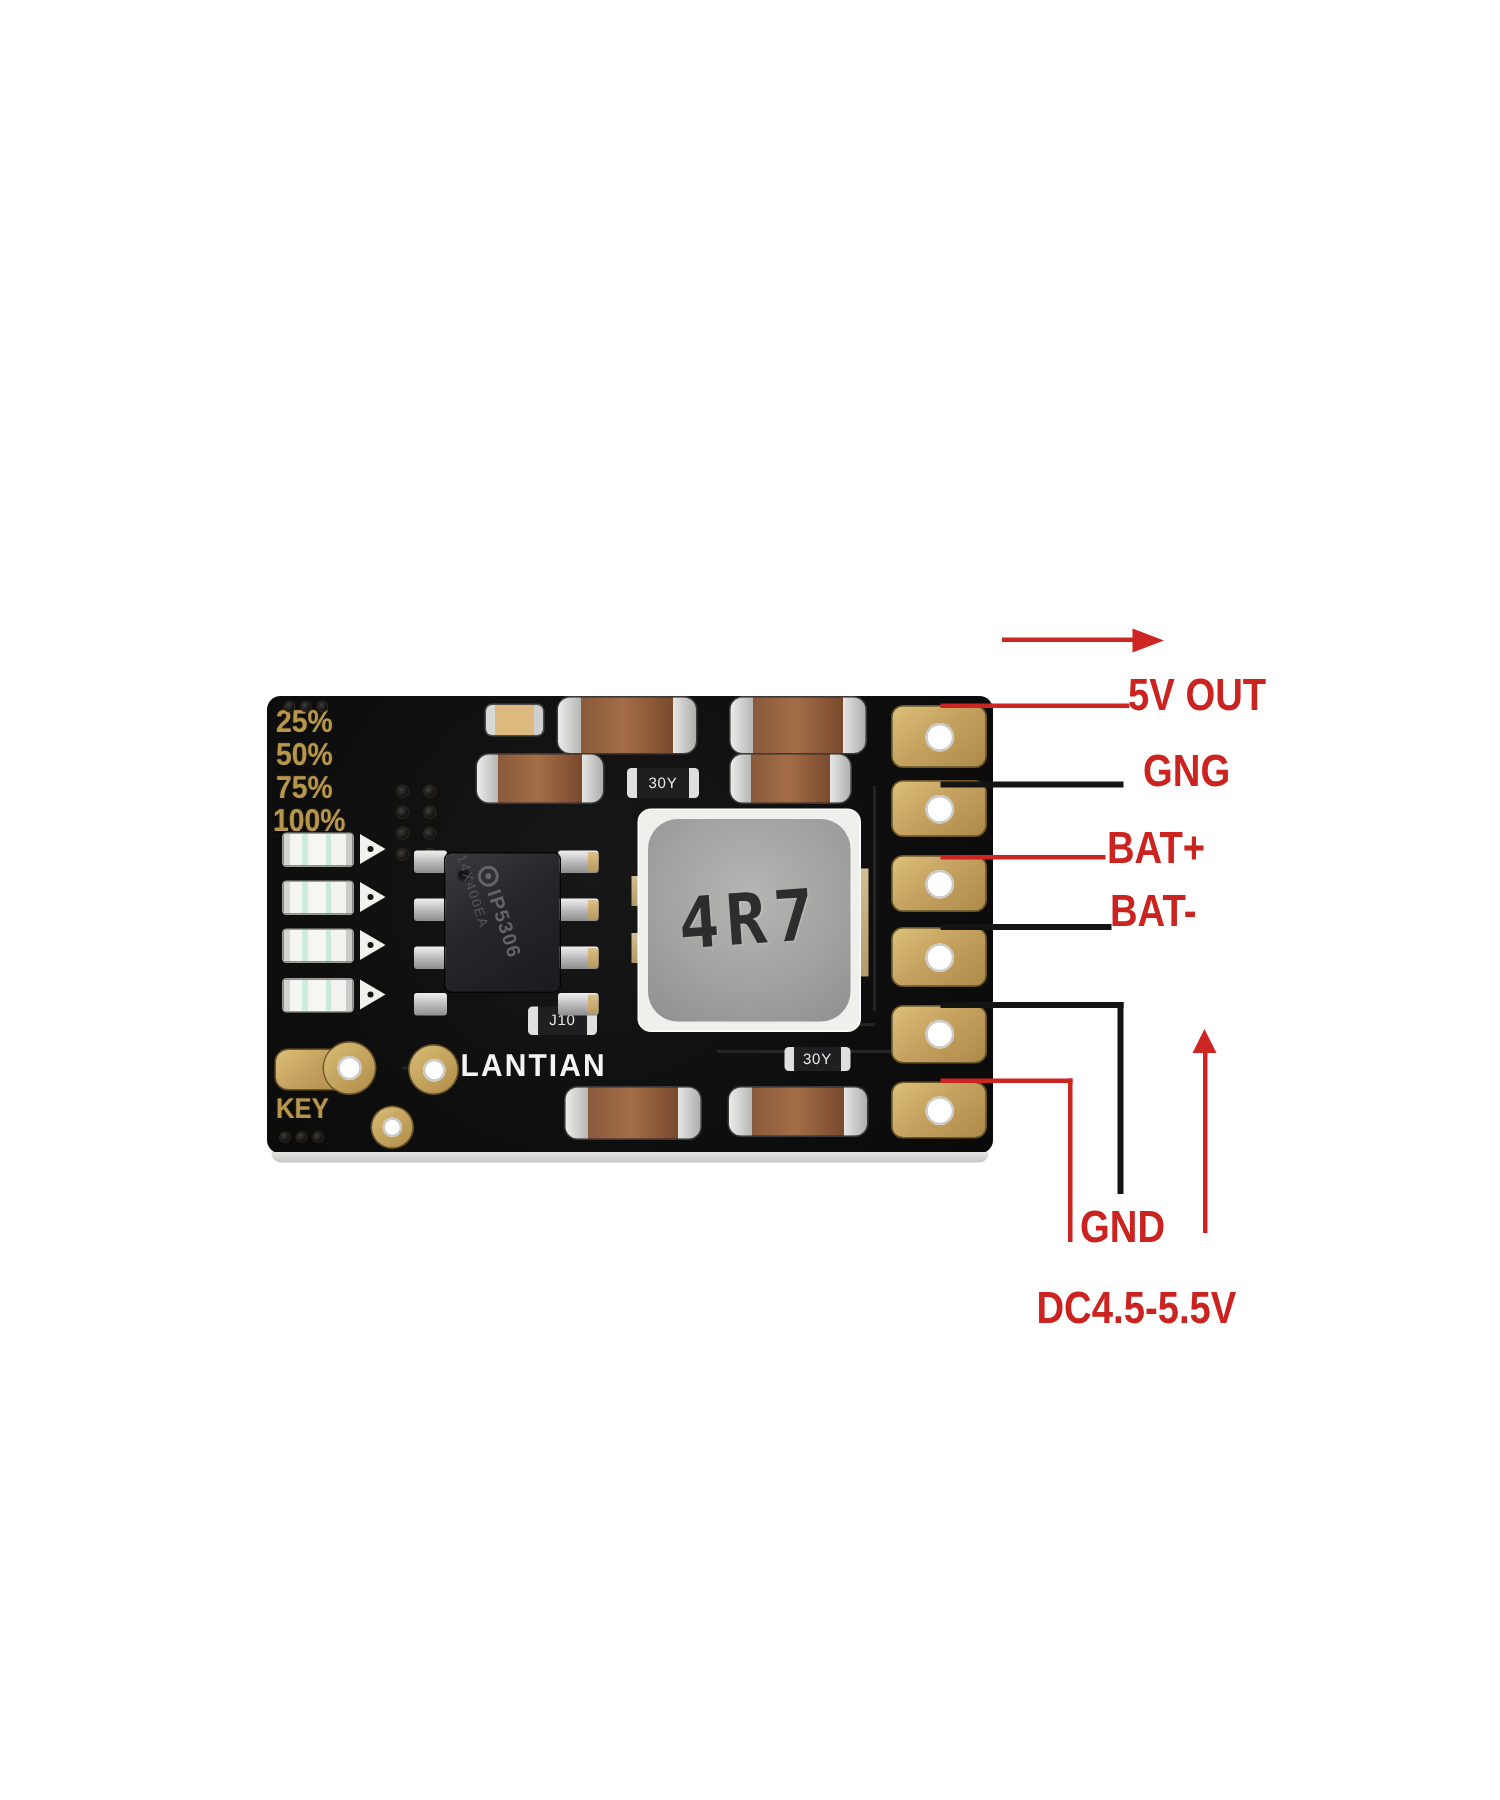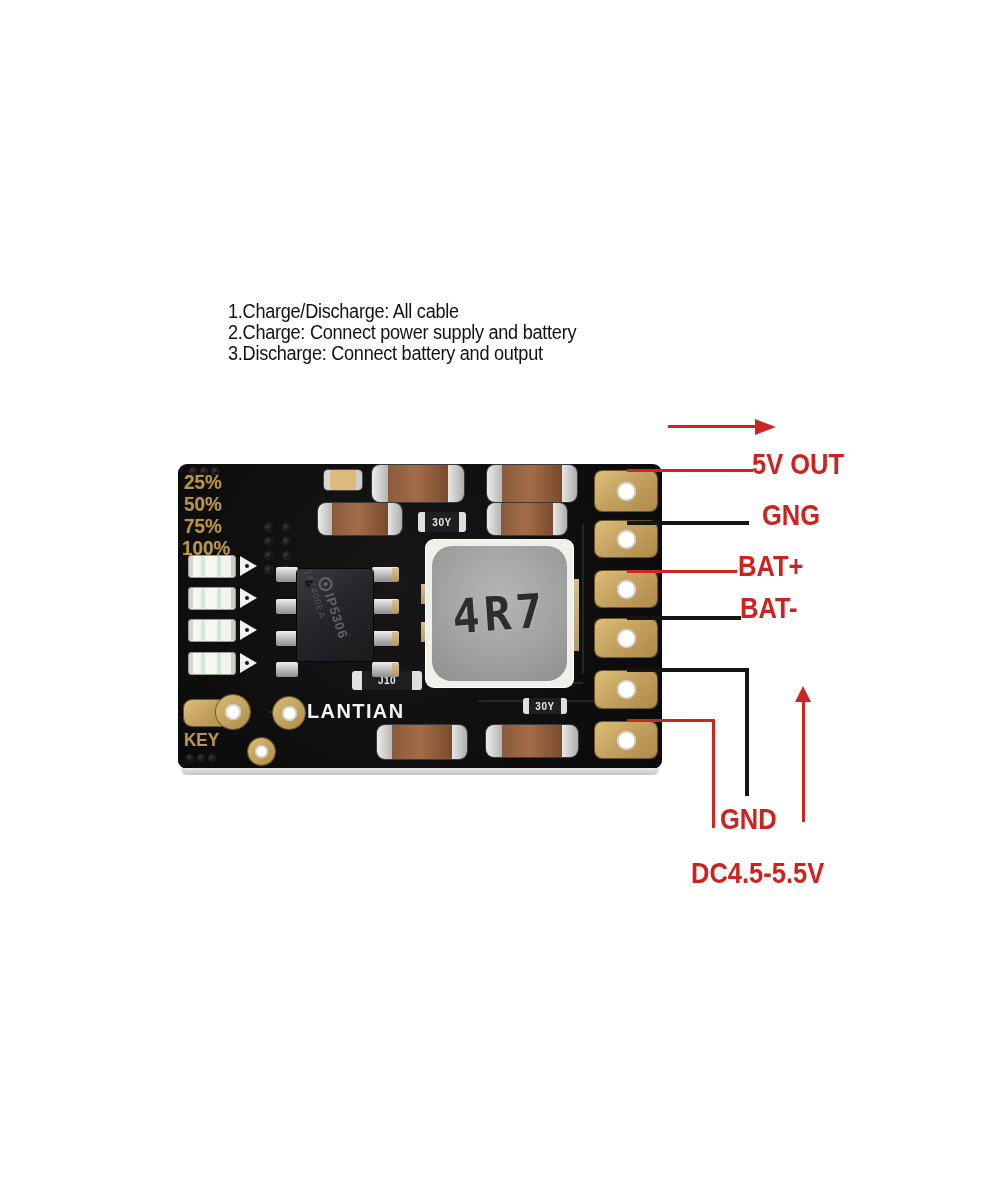--- a/index.html
+++ b/index.html
@@ -69,21 +69,21 @@
   
   .cap { position:absolute; border-radius:8px;
          background:linear-gradient(90deg,#ececea 0%,#b5b5b3 17%,#8a5a3c 17%,#a36d47 48%,#7a4a2e 83%,#e6e6e4 83%,#aeaeac 100%);
          box-shadow:0 0 0 1px #3a3a3a; }
   .cap.tan { background:linear-gradient(90deg,#d8d8d6 0 15%, #dcb97e 15% 85%, #cfcfcd 85%);
              box-shadow:0 0 0 1px #4a4a4a; border-radius:4px; }
 
   
   .dcomp { position:absolute; border-radius:3px; display:flex; align-items:center; justify-content:center;
            background:linear-gradient(90deg,#e0e0de 0 14%, #1f1f21 14% 86%, #dededc 86%);
-           color:#e9e9e9; font-size:10px; font-weight:bold; letter-spacing:0.5px; }
+           color:#e9e9e9; font-size:10px; font-weight:normal; letter-spacing:0.5px; }
 
   
   .brand { position:absolute; left:129px; top:235px; color:#f4f4f4; font-size:21px; font-weight:bold;
            letter-spacing:1.5px; transform:scaleX(0.95); transform-origin:0 0; }
   .goldpad { position:absolute; background:linear-gradient(140deg,#dcc078 0%,#c5a260 45%,#ad8a47 100%);
              box-shadow:0 0 0 1px #6b5526; }
   .ring { position:absolute; border-radius:50%; background:linear-gradient(140deg,#d8bc74,#b08d4a);
           display:flex; align-items:center; justify-content:center; box-shadow:0 0 0 1px #6b5526; }
   .ring .hole { position:static; }
   .hole { background:#ffffff; border-radius:50%; box-shadow:inset 0 0 0 1.5px #c9c9c7; }
@@ -104,25 +104,20 @@
               border-right:8px solid transparent; border-bottom:16px solid #cd2521; }
 
   .plabel { position:absolute; color:#cb2420; font-size:30px; font-weight:600; line-height:30px;
             transform:scaleX(0.85); transform-origin:0 0; white-space:nowrap; letter-spacing:0; }
 </style>
 </head>
 <body>
 
 <div class="page">
 
-  <div class="instructions">
-    <div>1.Charge/Discharge: All cable</div>
-    <div>2.Charge: Connect power supply and battery</div>
-    <div>3.Discharge: Connect battery and output</div>
-  </div>
 
   <div class="pcb">
 
     <div class="silk pct" style="left:6px;top:7px">25%</div>
     <div class="silk pct" style="left:6px;top:29px">50%</div>
     <div class="silk pct" style="left:6px;top:51px">75%</div>
     <div class="silk pct" style="left:4px;top:73px">100%</div>
 
     <div class="trace" style="left:275px;top:218px;width:130px;height:2px"></div>
     <div class="trace" style="left:300px;top:236px;width:140px;height:2px"></div>
@@ -189,21 +184,21 @@
 
     <div class="cap tan" style="left:146px;top:6px;width:38px;height:20px"></div>
     <div class="cap" style="left:194px;top:1px;width:92px;height:37px"></div>
     <div class="cap" style="left:309px;top:1px;width:90px;height:37px"></div>
     <div class="cap" style="left:140px;top:39px;width:84px;height:32px"></div>
     <div class="cap" style="left:309px;top:39px;width:80px;height:32px"></div>
     <div class="cap" style="left:199px;top:261px;width:90px;height:34px"></div>
     <div class="cap" style="left:308px;top:261px;width:92px;height:32px"></div>
 
     <div class="dcomp" style="left:240px;top:48px;width:48px;height:20px">30Y</div>
-    <div class="dcomp" style="left:174px;top:207px;width:70px;height:19px">J10</div>
+    <div class="dcomp" style="left:174px;top:207px;width:46px;height:19px">J10</div>
     <div class="dcomp" style="left:345px;top:234px;width:44px;height:16px">30Y</div>
 
     <div class="brand">LANTIAN</div>
     <div class="goldpad" style="left:6px;top:236px;width:50px;height:26px;border-radius:8px"></div>
     <div class="ring" style="left:38px;top:231px;width:34px;height:34px">
         <div class="hole" style="width:16px;height:16px"></div>
       </div>
     <div class="ring" style="left:95px;top:233px;width:32px;height:32px">
         <div class="hole" style="width:15px;height:15px"></div>
       </div>

